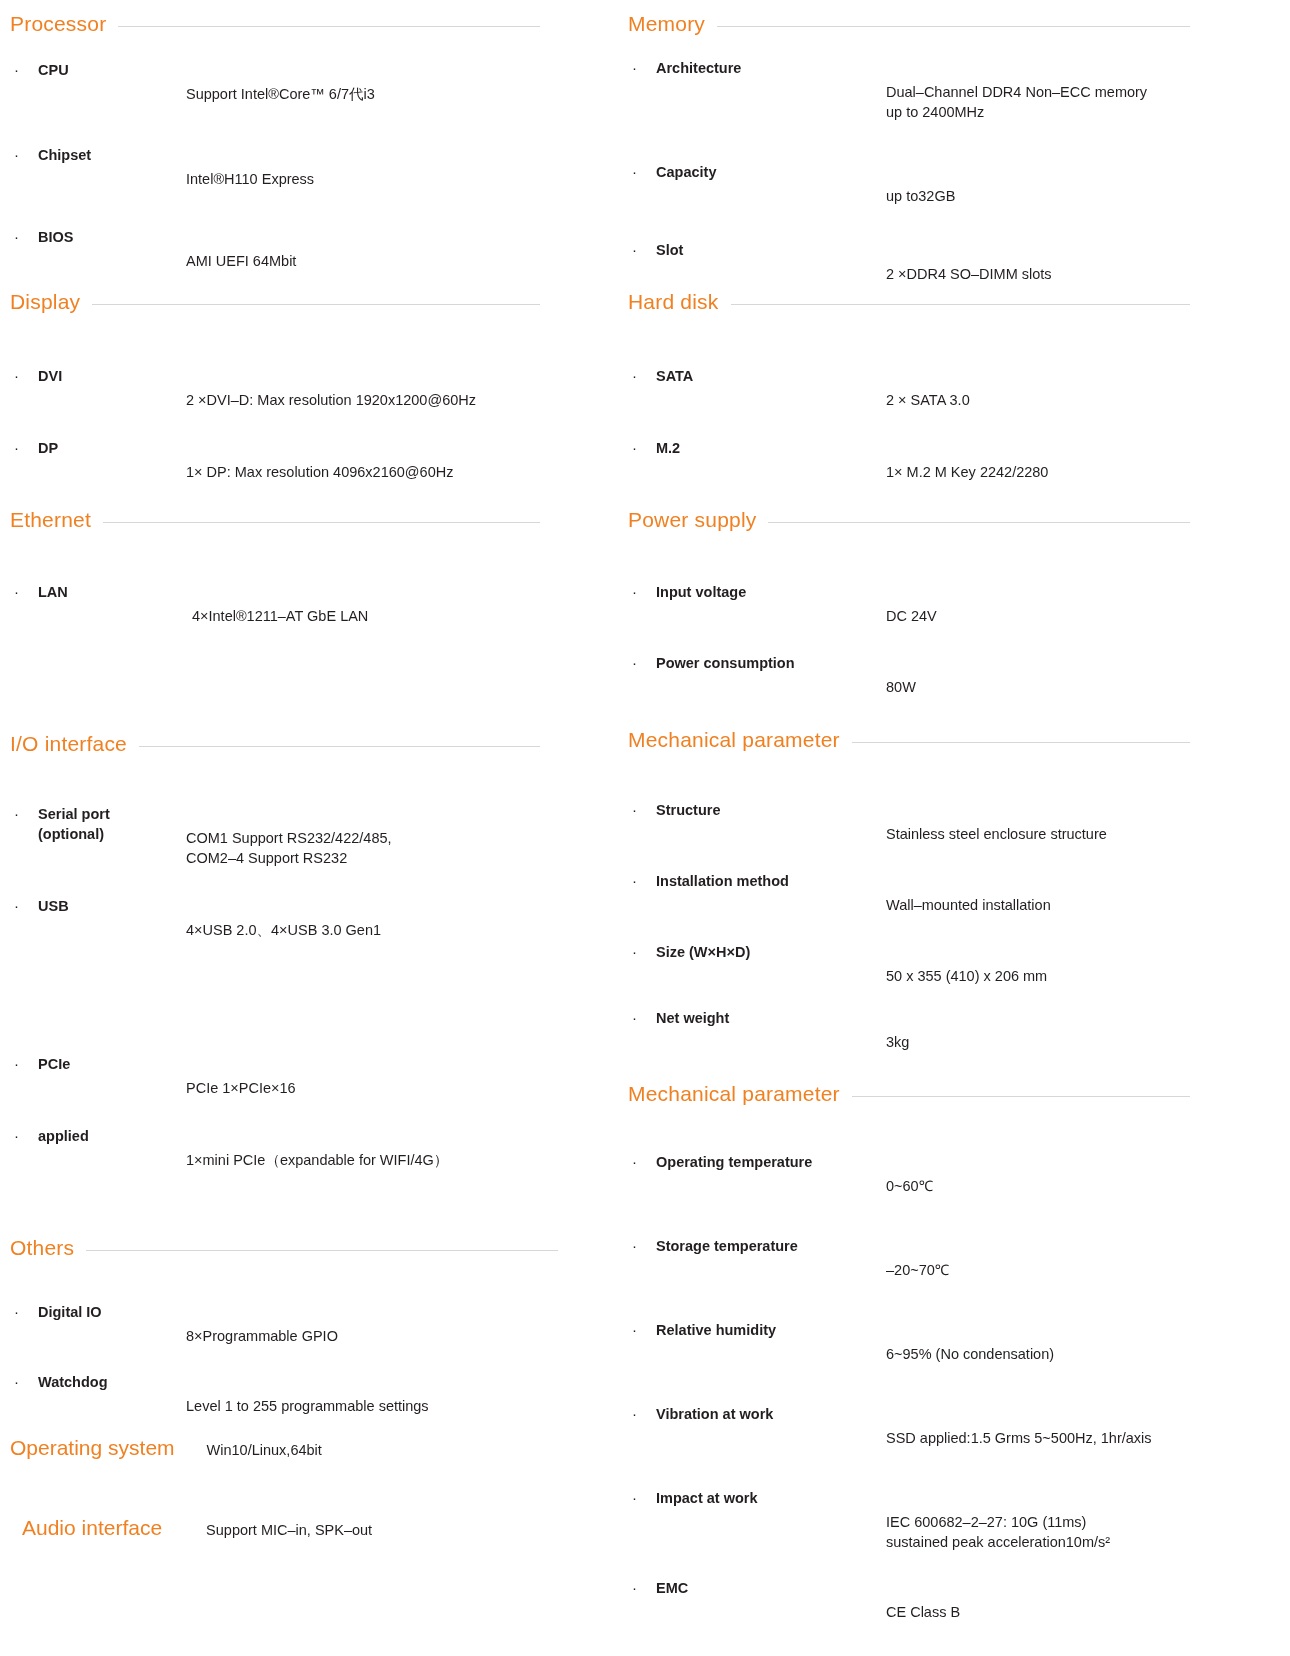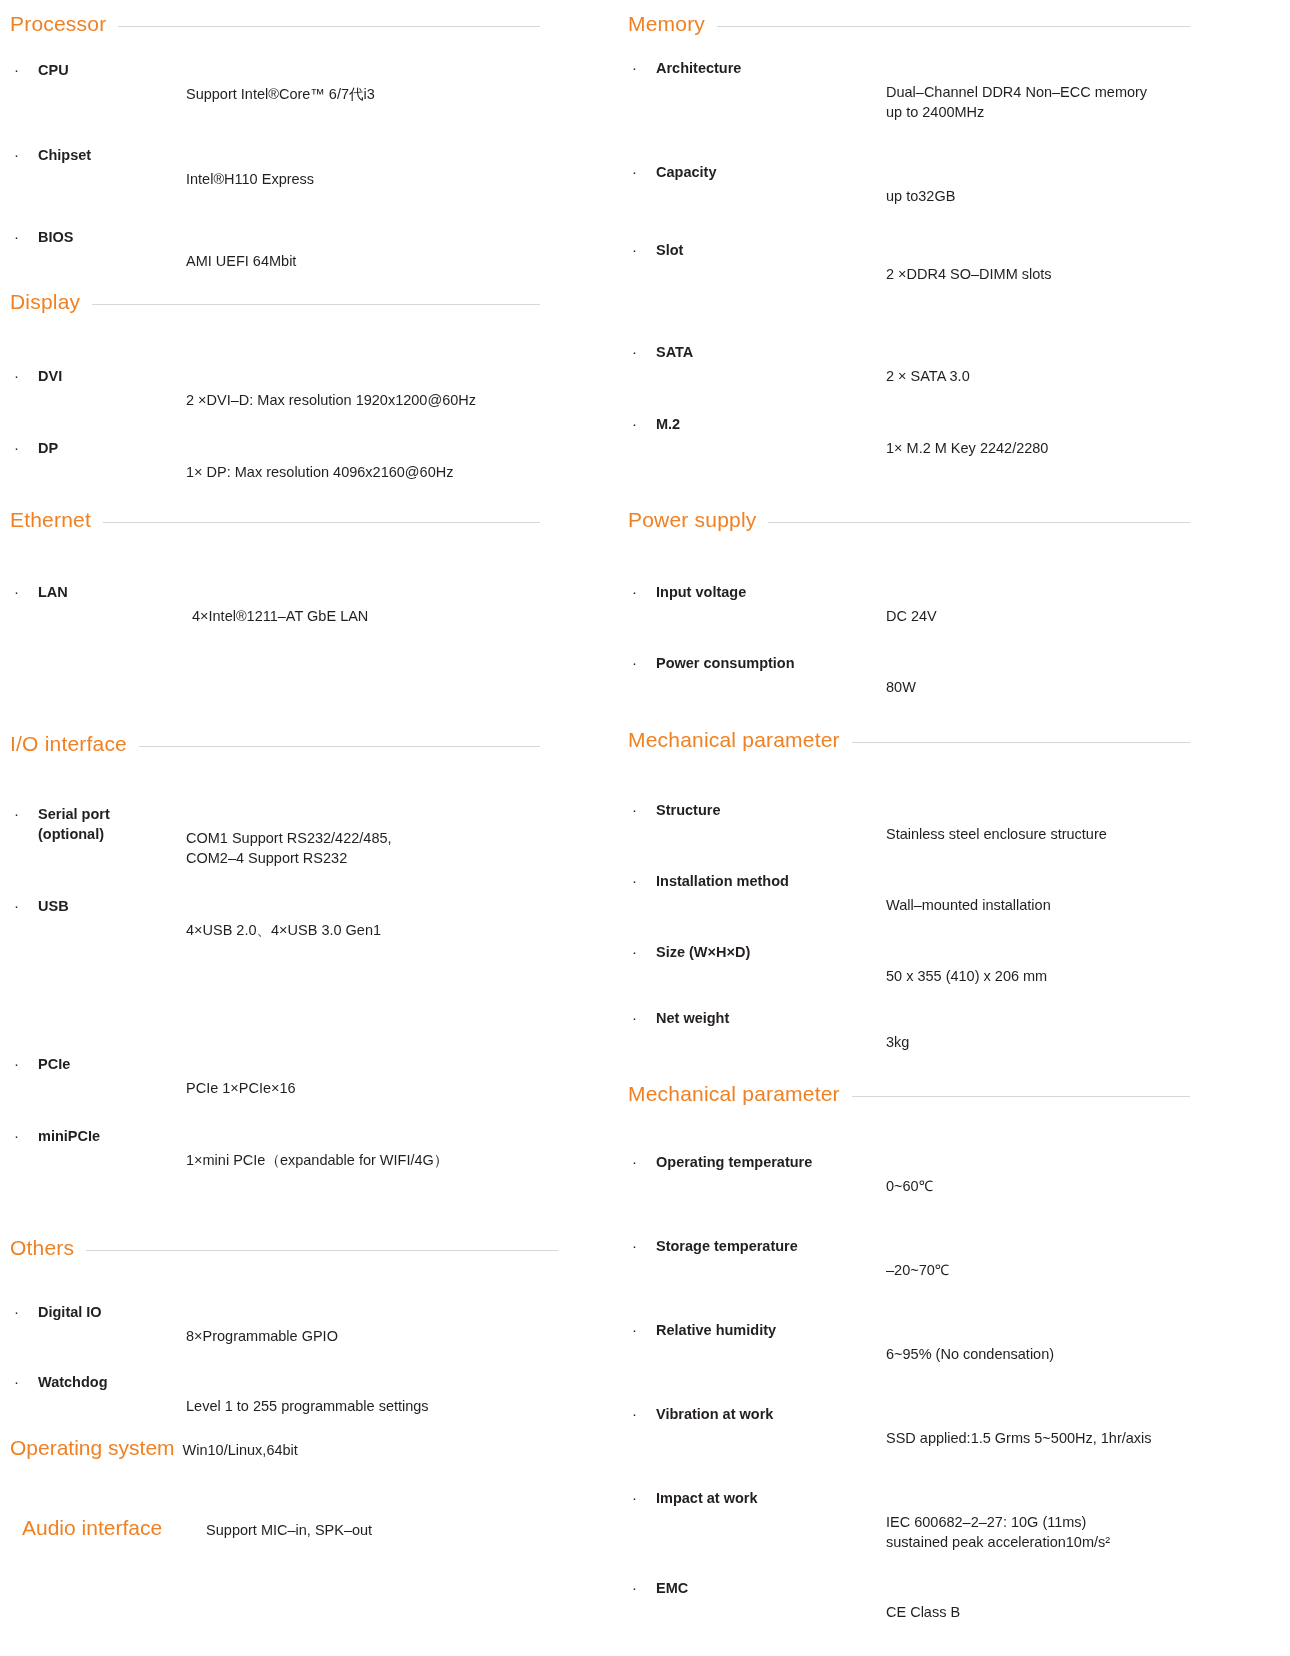--- a/index.html
+++ b/index.html
@@ -98,21 +98,21 @@
   }
   .inline-sec .sec-title-inline {
     color: #f08122;
     font-size: 21px;
     font-weight: 400;
     white-space: nowrap;
   }
   .inline-sec .inline-val {
     font-size: 14.5px;
     color: #231f20;
-    margin-left: 8px;
+    margin-left: 32px;
   }
 </style>
 </head>
 <body>
 
 <div class="page">
 
   <div class="col col-left">
 
     <div class="section" style="top:12px; left:0; width:530px;">
@@ -199,21 +199,21 @@
 
     <div class="section" style="top:1010px; left:0; width:530px;">
       <div class="rows" style="margin-top:44px;">
         <div class="row" style="margin-bottom:28px;">
           <span class="bullet">·</span>
           <span class="key">PCIe</span>
           <span class="val">PCIe 1×PCIe×16</span>
         </div>
         <div class="row">
           <span class="bullet">·</span>
-          <span class="key">miniPCIe</span>
+          <span class="key">applied</span>
           <span class="val">1×mini PCIe（expandable for WIFI/4G）</span>
         </div>
       </div>
     </div>
 
     <div class="section" style="top:1236px; left:0; width:548px;">
       <div class="sec-head">
         <span class="sec-title">Others</span>
         <span class="sec-rule"></span>
       </div>
@@ -266,20 +266,24 @@
         </div>
         <div class="row">
           <span class="bullet">·</span>
           <span class="key">Slot</span>
           <span class="val">2 ×DDR4 SO–DIMM slots</span>
         </div>
       </div>
     </div>
 
     <div class="section" style="top:290px; left:0; width:562px;">
+      <div class="sec-head">
+        <span class="sec-title">Hard disk</span>
+        <span class="sec-rule"></span>
+      </div>
       <div class="rows" style="margin-top:52px;">
         <div class="row" style="margin-bottom:28px;">
           <span class="bullet">·</span>
           <span class="key">SATA</span>
           <span class="val">2 × SATA 3.0</span>
         </div>
         <div class="row">
           <span class="bullet">·</span>
           <span class="key">M.2</span>
           <span class="val">1× M.2 M Key 2242/2280</span>

